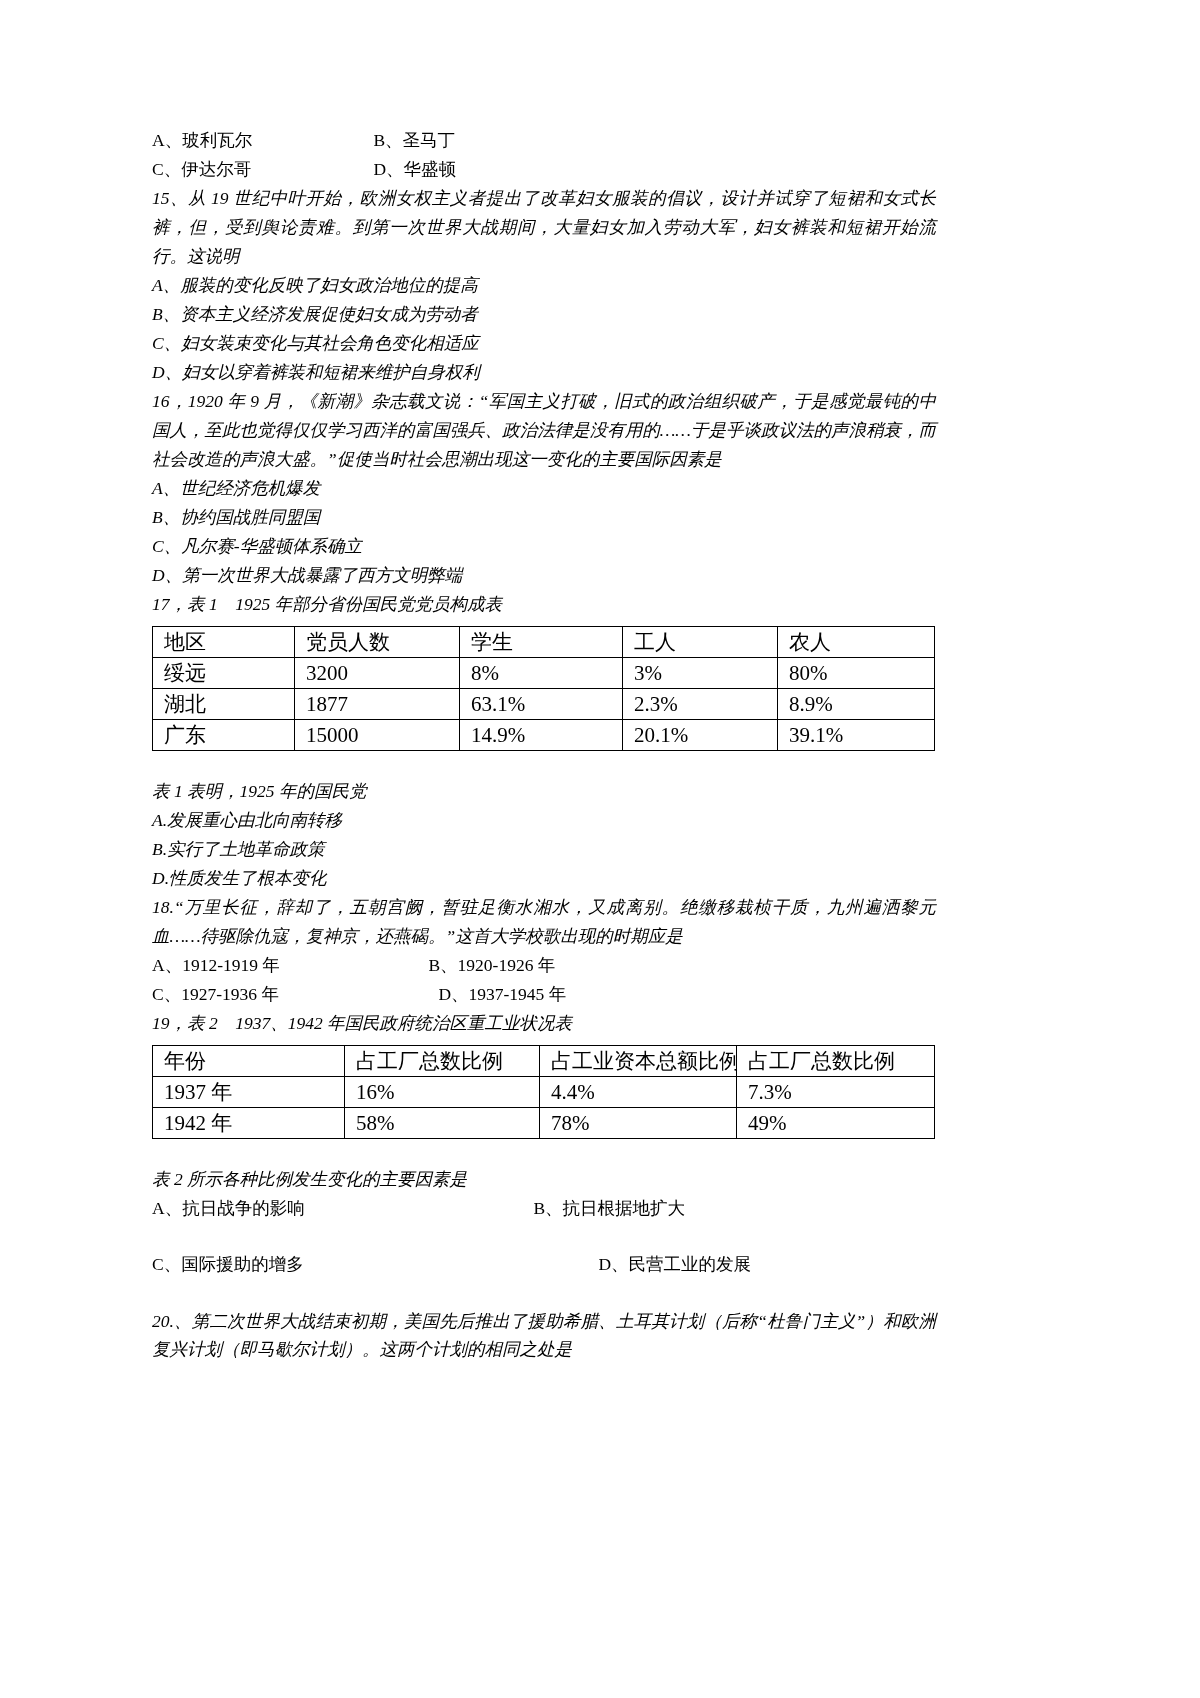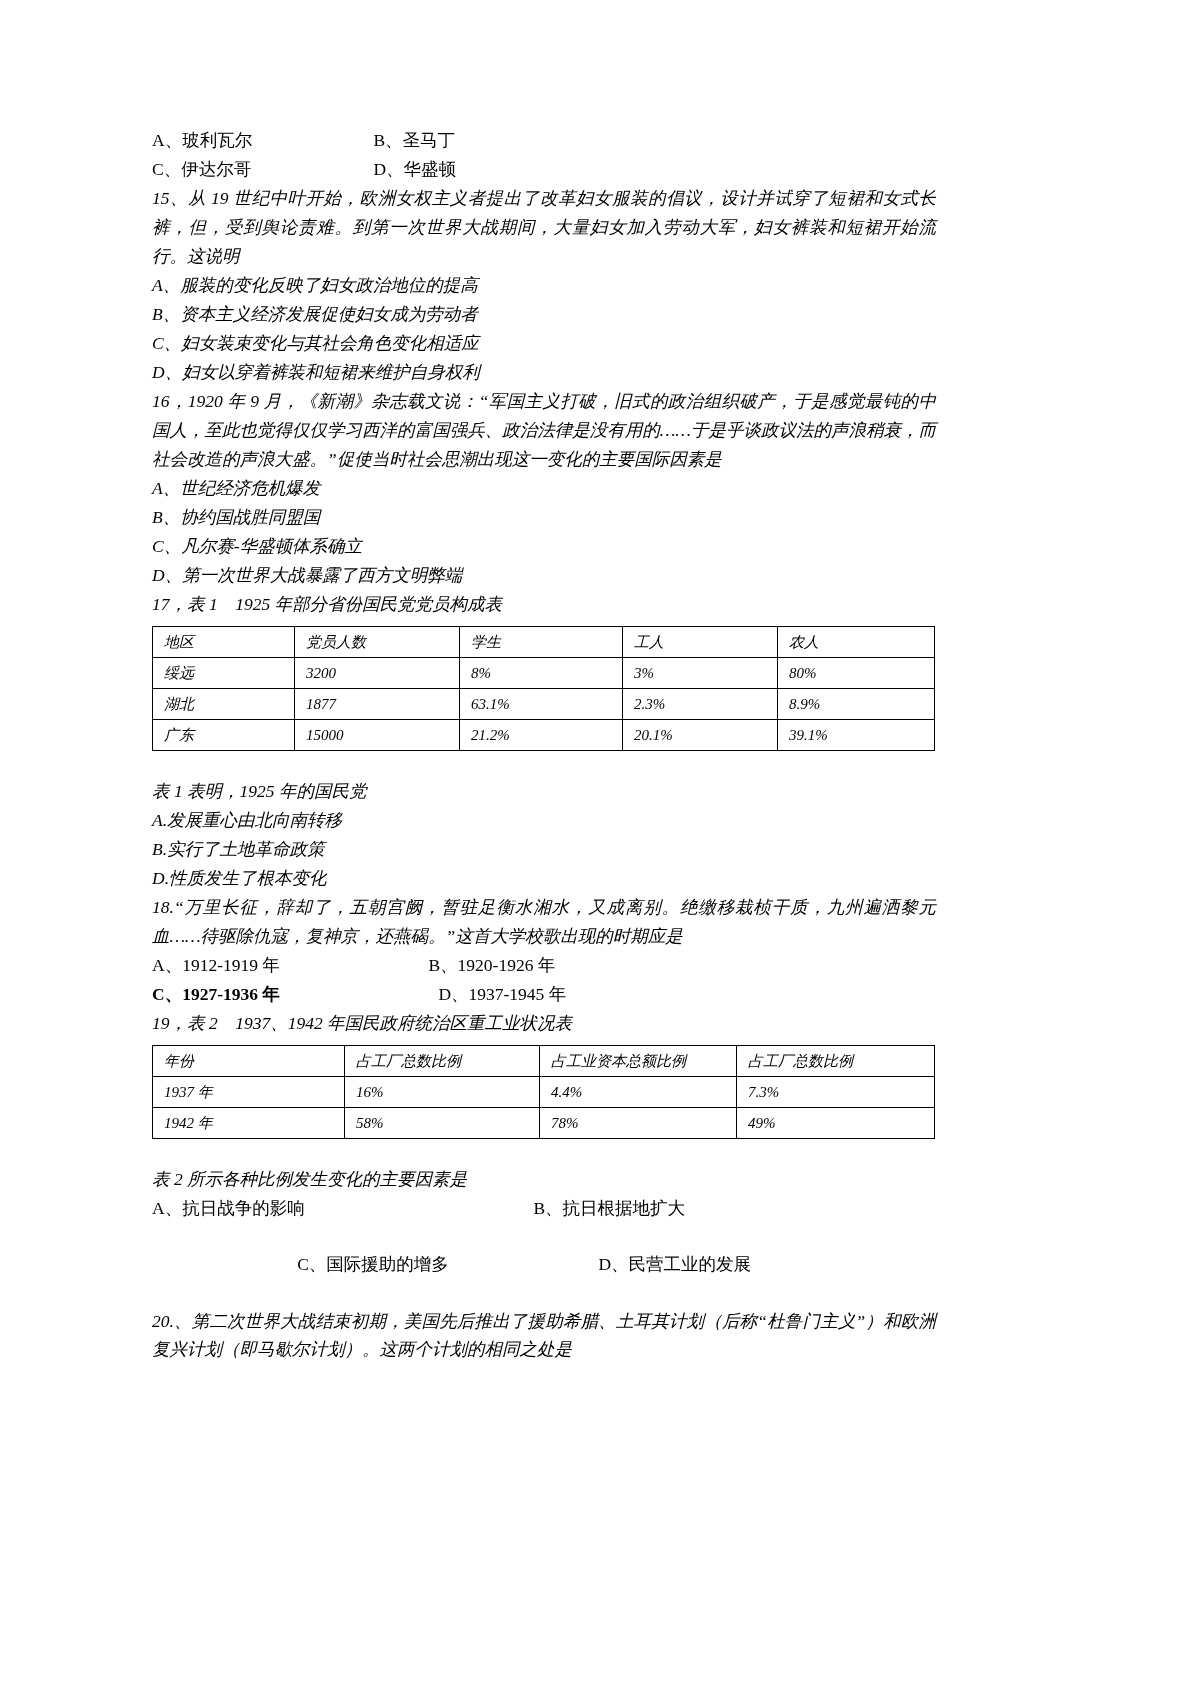--- a/index.html
+++ b/index.html
@@ -32,38 +32,37 @@
     text-align: justify;
   }
   .opt-row {
     white-space: nowrap;
   }
   .opt {
     display: inline-block;
   }
   .w217 { width: 217px; }
   .w272 { width: 272px; }
-  .w282 { width: 282px; font-weight: bold; }
+  .w282 { width: 282px; }
   .w377 { width: 377px; }
-  .w442 { width: 442px; text-align: center; }
+  .w442 { width: 442px; }
   table.tbl {
     border-collapse: collapse;
     table-layout: fixed;
     width: 782px;
     margin-top: 7px;
   }
   table.tbl td {
     border: 1px solid #000000;
     padding: 1px 11px;
     height: 28px;
-    font-size: 15px;
+    font-size: 21px;
     line-height: 22px;
     overflow: hidden;
     white-space: nowrap;
-    font-style: italic;
   }
   .after-table {
     margin-top: 26px;
   }
   .gap-blank {
     margin-top: 27px;
   }
   .gap-blank-lg {
     margin-top: 28px;
   }
@@ -125,21 +124,21 @@
         <tr>
           <td>湖北</td>
           <td>1877</td>
           <td>63.1%</td>
           <td>2.3%</td>
           <td>8.9%</td>
         </tr>
         <tr>
           <td>广东</td>
           <td>15000</td>
-          <td>21.2%</td>
+          <td>14.9%</td>
           <td>20.1%</td>
           <td>39.1%</td>
         </tr>
       </tbody>
     </table>
 
     <p class="line after-table">表 1 表明，1925 年的国民党</p>
     <p class="line">A.发展重心由北向南转移</p>
     <p class="line">B.实行了土地革命政策</p>
     <p class="line">D.性质发生了根本变化</p>

